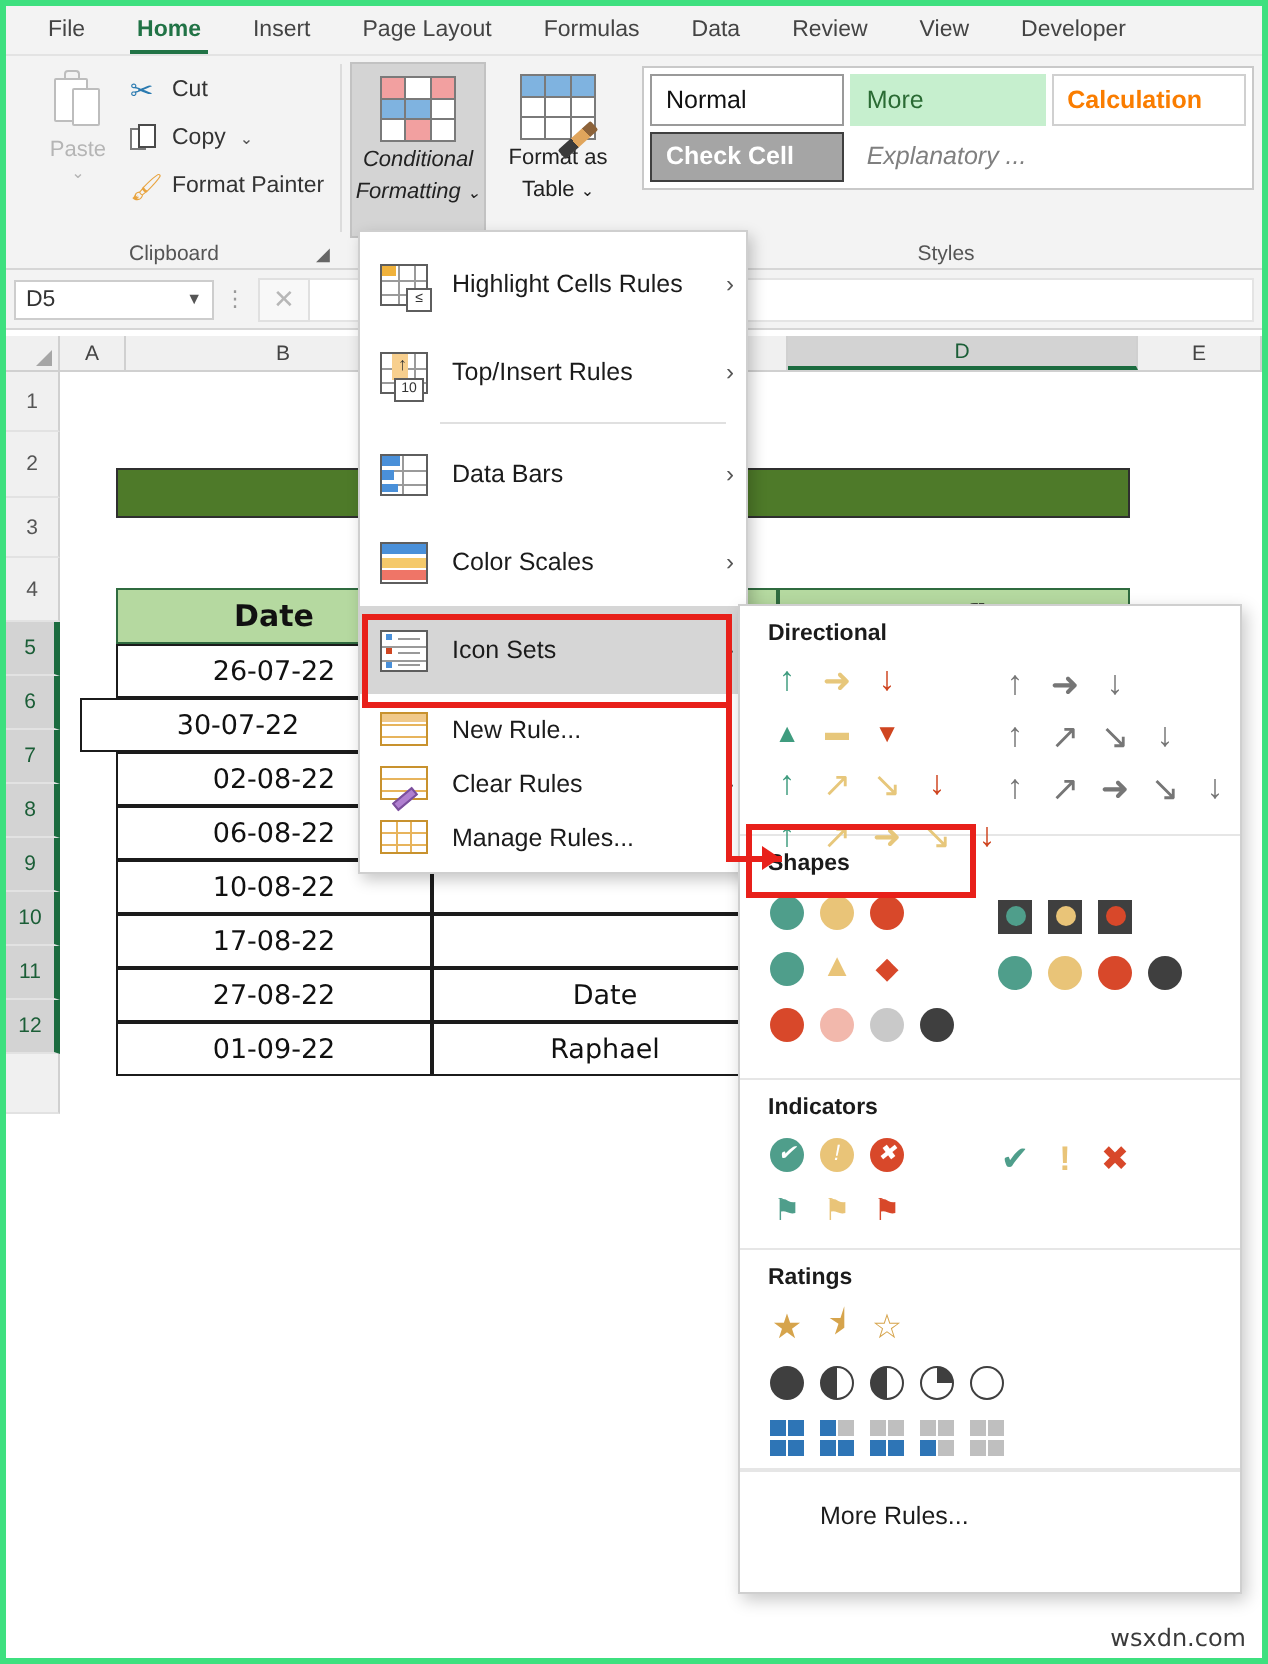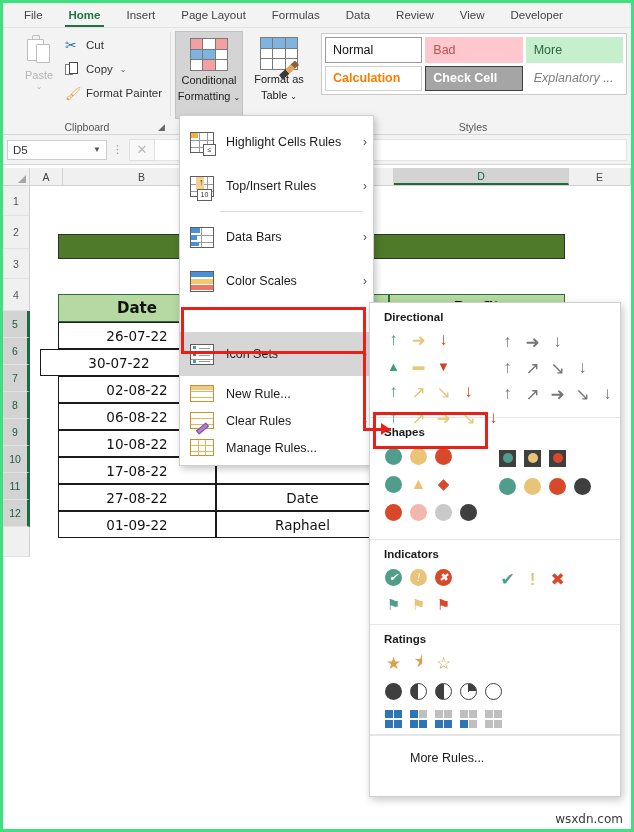--- a/index.html
+++ b/index.html
@@ -176,21 +176,21 @@
   .cfmenu {
     position:absolute; left:176px; top:112px; width:195px;
     background:#fff; border:1px solid #cfcfcf; box-shadow:2px 3px 7px rgba(0,0,0,.22);
     padding:4px 0; z-index:40;
   }
   .mi {
     height:44px; display:flex; align-items:center; padding:0 6px 0 10px;
     font-size:12.5px; color:#1b1b1b; cursor:default; position:relative;
   }
   .mi.small { height:27px; font-size:12.5px; }
-  .mi.hl { background:#d6d6d6;margin-top:29px; }
+  .mi.hl { background:#d6d6d6; }
   .mi .mlabel { margin-left:12px; flex:1; }
   .mi .arrow { font-size:12px; color:#555; }
   .mi-ico { width:24px; height:21px; position:relative; flex:0 0 24px;}
   .msep { height:1px; background:#e0e0e0; margin:3px 10px 3px 40px; }
   
   .gridicon { position:absolute; inset:0; border:1.3px solid #5e5e5e; background:#fff;}
   .gridicon .vline { position:absolute; top:0; bottom:0; width:1.1px; background:#9a9a9a;}
   .gridicon .hline { position:absolute; left:0; right:0; height:1.1px; background:#9a9a9a;}
   .badge {
     position:absolute; right:-2px; bottom:-3px; width:13px; height:12px;
@@ -287,21 +287,21 @@
         <span class="cb-ico brush">🖌</span>
         <span class="txt">Format Painter</span>
       </div>
 
       <div class="grp-label">Clipboard</div>
       <div class="dialog-launcher">◢</div>
       <div class="grp-sep"></div>
     </div>
 
     <div class="grp cfgrp">
-      <div class="bigbtn pressed" style="left:4px;">
+      <div class="bigbtn pressed" style="left:4px;font-style:italic;">
         <div class="cf-ico">
           <div class="mini-grid">
             <div style="background:#f2a0a0"></div>
               <div></div>
               <div style="background:#f2a0a0"></div>
             <div style="background:#7fb3e0"></div>
               <div style="background:#7fb3e0"></div>
               <div></div>
             <div></div>
               <div style="background:#f2a0a0"></div>
@@ -328,21 +328,20 @@
           <span class="pen"></span>
         </div>
         <div class="cap">Format as</div>
         <div class="cap"><span>Table</span> <span style="font-size:8px">⌄</span></div>
       </div>
     </div>
 
     <div class="grp stylesgrp">
       <div class="gallery">
         <div class="stylecell" id="sc0" style="background: rgb(255, 255, 255); color: rgb(17, 17, 17); border-color: rgb(154, 154, 154);">Normal</div>
-        <div class="stylecell" id="sc1" style="background: rgb(255, 199, 206); color: rgb(192, 80, 77); border-color: rgb(255, 199, 206);">Bad</div>
         <div class="stylecell" id="sc2" style="background: rgb(198, 239, 206); color: rgb(42, 107, 52); border-color: rgb(198, 239, 206);">More</div>
         <div class="stylecell" id="sc3" style="background: rgb(255, 255, 255); color: rgb(250, 125, 0); border-color: rgb(208, 208, 208); font-weight: bold;">Calculation</div>
         <div class="stylecell" id="sc4" style="background: rgb(165, 165, 165); color: rgb(255, 255, 255); border-color: rgb(63, 63, 63); font-weight: bold;">Check Cell</div>
         <div class="stylecell" id="sc5" style="background: rgb(255, 255, 255); color: rgb(127, 127, 127); border-color: rgb(255, 255, 255); font-style: italic;">Explanatory ...</div>
       </div>
       <div class="grp-label">Styles</div>
     </div>
   </div>
 
   <div class="formulabar">

